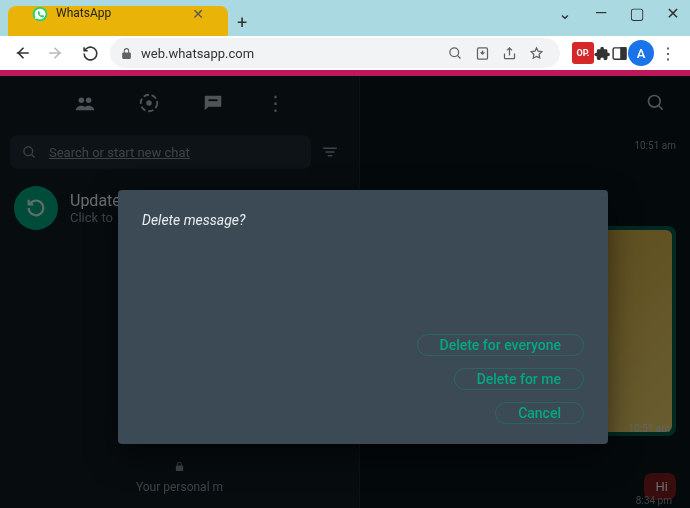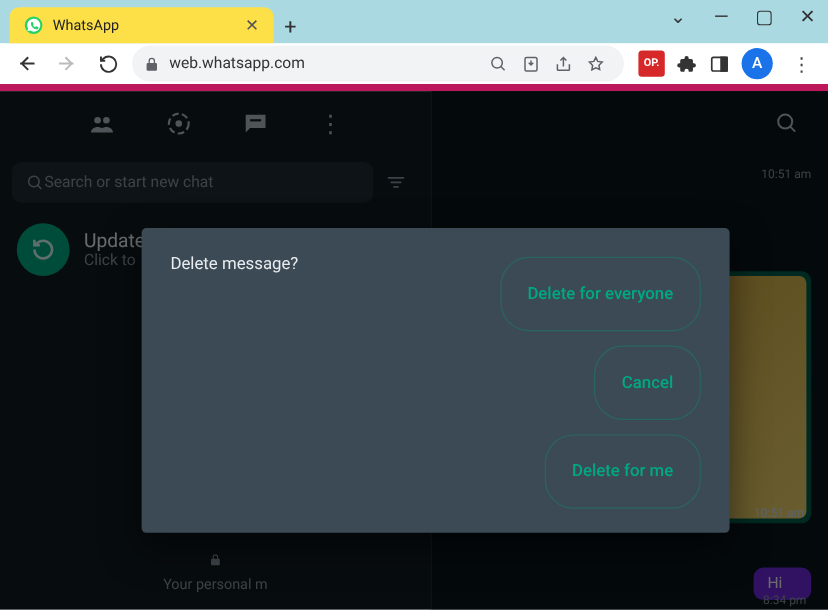--- a/index.html
+++ b/index.html
@@ -1,72 +1,72 @@
 <!DOCTYPE html>
 <html><head>
 <meta charset="utf-8">
 <style>
   * { box-sizing: border-box; margin: 0; padding: 0; font-family: -apple-system, BlinkMacSystemFont, "Segoe UI", Roboto, Arial, sans-serif; }
   body { width: 690px; height: 508px; overflow: hidden; background: #fff; position: relative; }
 
   
   .titlebar { height: 36px; background: #aad9e2; display: flex; align-items: flex-end; position: relative; }
-  .tab { height: 30px; background: #fde047; border-radius: 8px 8px 0 0; margin-left: 8px; display: flex; align-items: center; padding: 0 12px; gap: 8px; min-width: 220px; font-size: 12px; color: #222; }
+  .tab { height: 30px; background: #eab308; border-radius: 8px 8px 0 0; margin-left: 8px; display: flex; padding: 0 24px; gap: 8px; min-width: 220px; font-size: 12px; color: #222; }
   .tab .favicon { width: 16px; height: 16px; }
   .tab .close { margin-left: auto; color: #555; cursor: pointer; font-size: 14px; }
   .newtab { width: 28px; height: 28px; display: flex; align-items: center; justify-content: center; color: #333; font-size: 18px; cursor: pointer; }
   .win-controls { position: absolute; right: 8px; top: 4px; display: flex; gap: 18px; color: #333; }
   .win-controls span { width: 18px; text-align: center; cursor: pointer; }
 
   .toolbar { height: 40px; background: #fff; border-bottom: 6px solid #be185d; display: flex; align-items: center; padding: 0 8px; gap: 6px; }
   .tb-btn { width: 28px; height: 28px; display: flex; align-items: center; justify-content: center; color: #444; border-radius: 50%; cursor: pointer; }
   .tb-btn.disabled { color: #bbb; }
   .omnibox { flex: 1; height: 30px; background: #f1f3f4; border-radius: 15px; display: flex; align-items: center; padding: 0 10px; gap: 8px; color: #555; font-size: 13px; }
   .omnibox .lock { color: #5f6368; }
   .omnibox input { border: none; background: transparent; flex: 1; font-size: 13px; color: #333; outline: none; }
   .omni-actions { display: flex; gap: 12px; color: #5f6368; padding-right: 6px; }
-  .ext-row { display: flex; align-items: center; gap: 10px; padding-left: 6px; }
+  .ext-row { display: flex; align-items: center; padding-left: 6px; }
   .ext-op { width: 22px; height: 22px; background: #d62828; color: #fff; font-size: 9px; font-weight: bold; display: flex; align-items: center; justify-content: center; border-radius: 3px; }
   .ext-puzzle { color: #333; }
   .avatar { width: 26px; height: 26px; border-radius: 50%; background: #1a73e8; color: #fff; display: flex; align-items: center; justify-content: center; font-size: 13px; font-weight: 500; }
   .kebab { color: #444; padding: 0 6px; cursor: pointer; }
 
   
   .app { position: absolute; left: 0; right: 0; top: 76px; bottom: 0; background: #111b21; display: flex; }
   .overlay { position: absolute; inset: 0; background: rgba(0,0,0,0.55); }
 
   .left { width: 360px; border-right: 1px solid #1f2c33; display: flex; flex-direction: column; }
   .left-icons { height: 54px; display: flex; align-items: center; justify-content: center; gap: 42px; color: #aebac1; }
   .search-row { height: 44px; display: flex; align-items: center; padding: 0 10px; gap: 10px; }
-  .search-box { flex: 1; height: 34px; background: #202c33; border-radius: 8px; display: flex; align-items: center; padding: 0 12px; color: #8696a0; font-size: 13px; }
+  .search-box { flex: 1; height: 34px; background: #202c33; border-radius: 8px; display: flex; align-items: center; padding: 0 12px; gap: 12px; color: #8696a0; font-size: 13px; text-decoration: underline; }
   .filter-btn { color: #8696a0; width: 28px; text-align: center; }
 
   .updates { display: flex; align-items: center; gap: 12px; padding: 12px 14px; }
   .upd-circle { width: 44px; height: 44px; border-radius: 50%; background: #00a884; display: flex; align-items: center; justify-content: center; color: #d1f4eb; }
   .upd-text .t1 { color: #e9edef; font-size: 16px; }
   .upd-text .t2 { color: #8696a0; font-size: 13px; }
 
   .encrypt-note { margin-top: auto; padding: 14px 16px; color: #8696a0; font-size: 12px; display: flex; align-items: center; gap: 8px; flex-direction: column; }
 
   .right { flex: 1; position: relative; background: #0b141a; }
   .right-header { height: 54px; display: flex; align-items: center; justify-content: flex-end; padding: 0 24px; gap: 32px; color: #aebac1; }
   .chat-body { position: absolute; top: 54px; left: 0; right: 0; bottom: 0; }
   .date-chip { position: absolute; top: 24px; left: 126px; background: #182229; color: #8696a0; font-size: 11px; padding: 4px 10px; border-radius: 6px; }
   .msg-time { position: absolute; top: 10px; right: 14px; color: #8696a0; font-size: 10px; }
   .media-msg { position: absolute; top: 96px; right: 14px; width: 190px; height: 210px; background: #005c4b; border-radius: 8px; padding: 4px; }
   .media-inner { width: 100%; height: 100%; background: linear-gradient(135deg,#c9a13a,#e9cf6a); border-radius: 6px; position: relative; overflow: hidden; }
   .media-time { position: absolute; bottom: 2px; right: 6px; color: #cde; font-size: 10px; }
-  .hi-bubble { position: absolute; bottom: 8px; right: 14px; background: #6d28d9; color: #e9edef; font-size: 13px; padding: 6px 24px 6px 12px; border-radius: 8px; }
+  .hi-bubble { position: absolute; bottom: 8px; right: 14px; background: #7f1d1d; color: #e9edef; font-size: 13px; padding: 6px 8px 6px 12px; border-radius: 8px; }
   .hi-time { position: absolute; bottom: 2px; right: 18px; color: #8696a0; font-size: 10px; }
 
   
   .dialog { position: absolute; left: 118px; top: 190px; width: 490px; height: 254px; background: #3b4a54; border-radius: 4px; box-shadow: 0 12px 30px rgba(0,0,0,0.5); padding: 22px 24px; z-index: 10; }
-  .dialog-title { color: #e9edef; font-size: 14px; }
+  .dialog-title { color: #e9edef; font-size: 14px; font-style: italic; }
   .dialog-actions { position: absolute; right: 24px; bottom: 20px; display: flex; flex-direction: column; align-items: flex-end; gap: 12px; }
-  .dlg-btn { border: 1px solid rgba(0,168,132,0.3); color: #00a884; background: transparent; font-size: 14px; padding: 22px 22px; border-radius: 24px; cursor: pointer; font-weight: 500; }
+  .dlg-btn { border: 1px solid rgba(0,168,132,0.3); color: #00a884; background: transparent; font-size: 14px; padding: 2px 22px; border-radius: 24px; cursor: pointer; font-weight: 500; }
   .callout { position: absolute; border: 4px solid #e4002b; border-radius: 28px; pointer-events: none; }
   .callout.c1 { left: 406px; top: 272px; width: 176px; height: 50px; }
 
   svg { display: block; }
 </style>
 </head>
 <body>
 
 <div class="titlebar">
   <div class="tab">
@@ -243,18 +243,18 @@
     </div>
   </div>
 
   <div class="overlay"></div>
 </div>
 
 <div class="dialog">
   <div class="dialog-title">Delete message?</div>
   <div class="dialog-actions">
     <button class="dlg-btn">Delete for everyone</button>
+    <button class="dlg-btn">Delete for me</button>
     <button class="dlg-btn">Cancel</button>
-    <button class="dlg-btn">Delete for me</button>
   </div>
 </div>
 
 <div class="callout c1"></div>
 
 </body></html>

